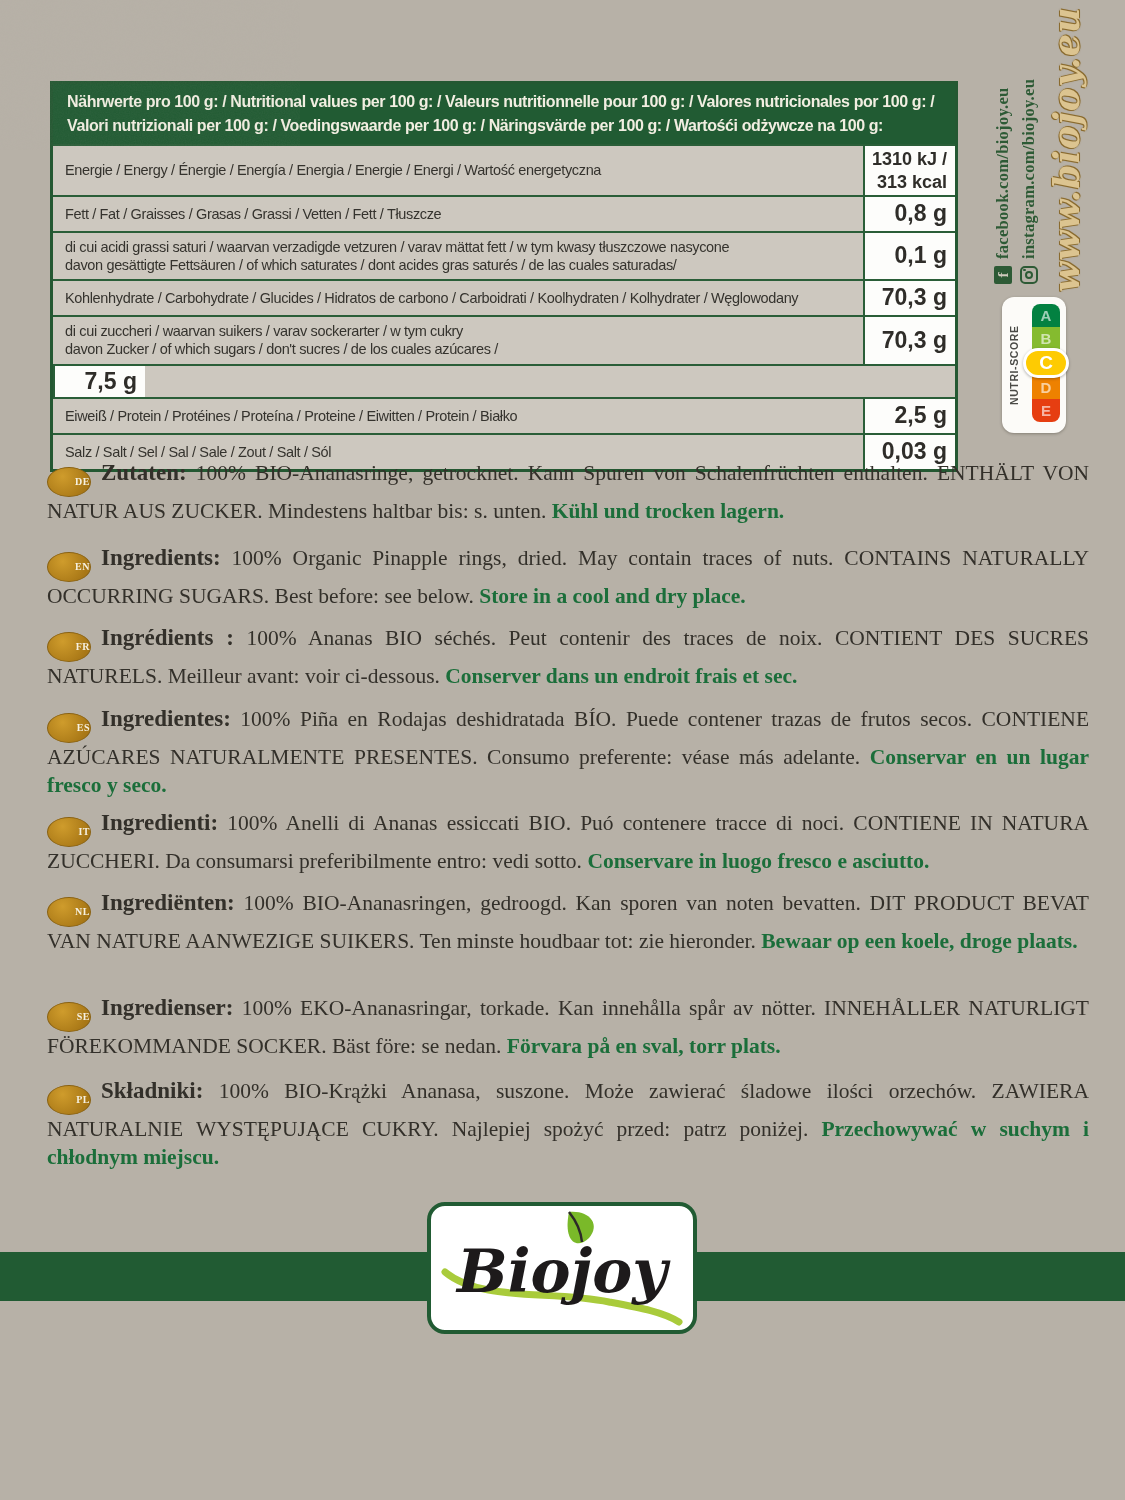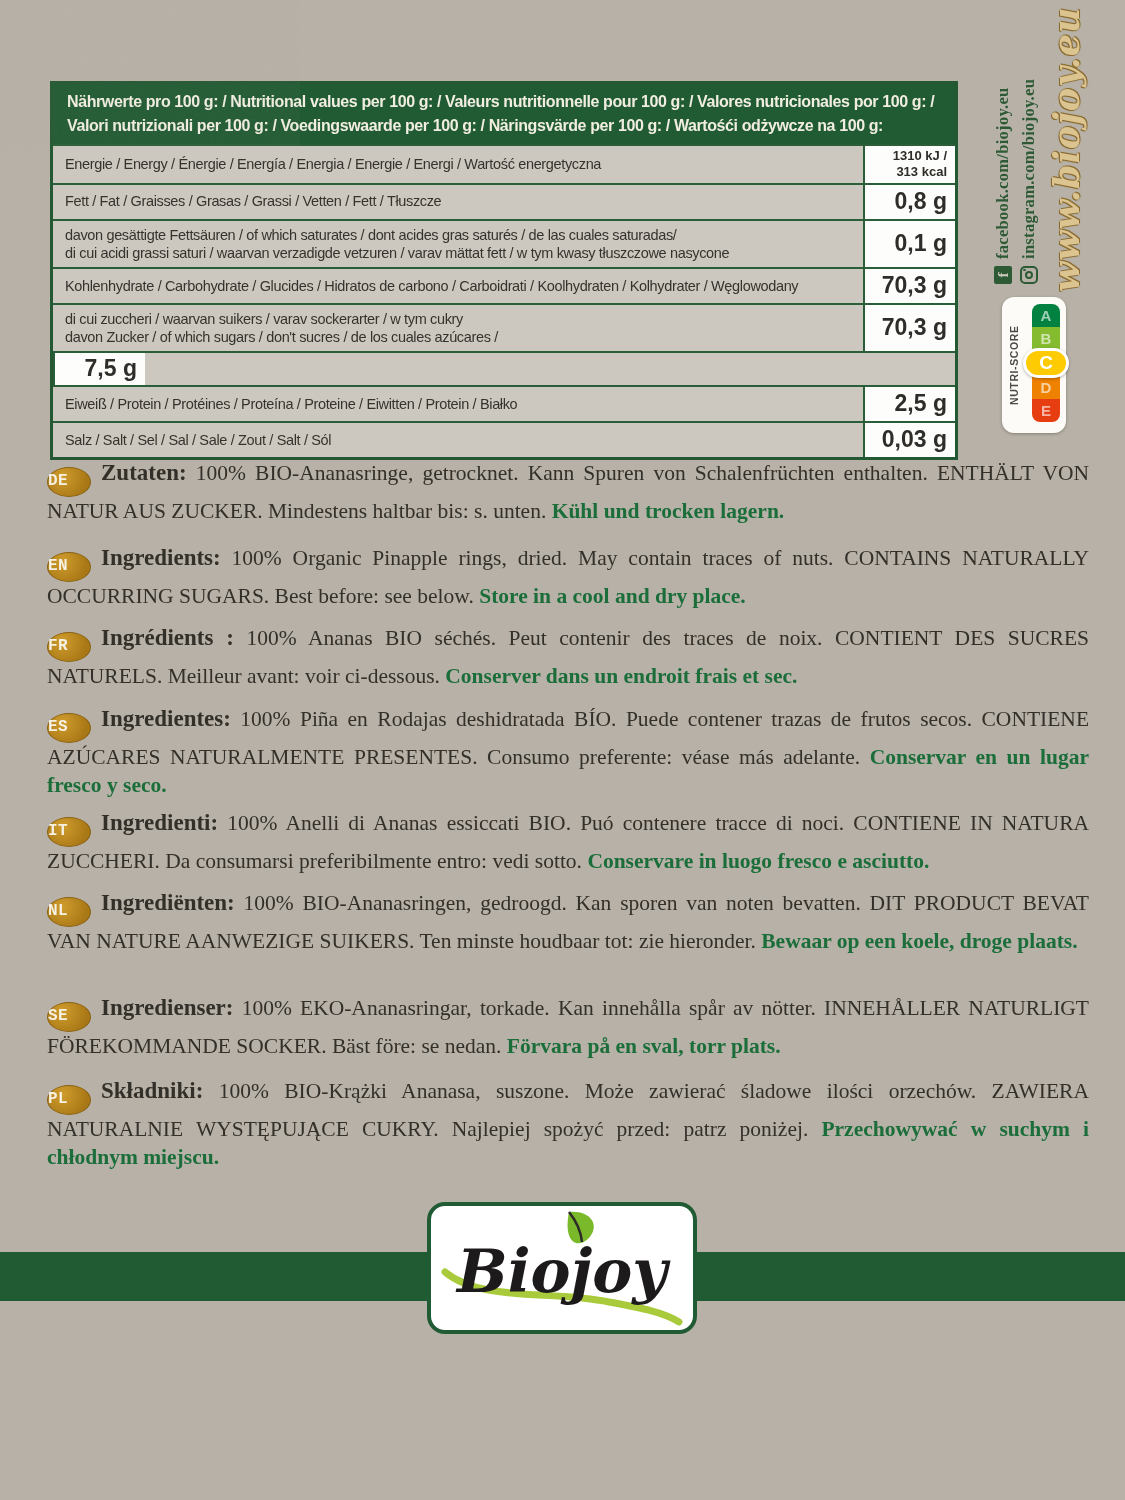--- a/index.html
+++ b/index.html
@@ -29,21 +29,21 @@
     padding:5px 12px;font-size:14.5px;letter-spacing:-0.35px;color:#35332e;
     line-height:1.25;min-height:24px;
   }
   .nrow-label div{white-space:nowrap;}
   .nrow-value{
     width:78px;background:#fdfdfb;border-left:2px solid #2a5e38;
     display:flex;align-items:center;justify-content:flex-end;
     padding:2px 8px 2px 4px;font-weight:bold;font-size:23px;color:#2f2d29;
     text-align:right;line-height:1.2;
   }
-  .nrow-value.small{font-size:13px;line-height:1.25;}
+  .nrow-value.small{font-size:18px;line-height:1.25;}
 
   
   .vline{
     position:absolute;z-index:2;transform-origin:0 0;transform:rotate(-90deg);
     white-space:nowrap;display:flex;align-items:center;gap:7px;
   }
   .vline-fb{left:993px;top:284px;}
   .vline-ig{left:1019px;top:284px;}
   .vline-web{left:1046px;top:292px;}
   .soc-text{font-family:"Liberation Serif", serif;font-weight:bold;font-size:16.5px;color:#2d5a35;letter-spacing:.3px;}
@@ -83,26 +83,26 @@
     font-family:"Liberation Sans", sans-serif;font-weight:bold;font-size:19px;color:#fff;
     box-shadow:0 1px 3px rgba(0,0,0,.3);margin:-2px 0;box-sizing:border-box;
   }
 
   
   .section{
     position:absolute;left:47px;width:1042px;z-index:2;
     font-size:21.5px;line-height:1.32;color:#33302a;text-align:justify;
   }
   .badge{
-    display:inline-flex;align-items:center;justify-content:flex-start;
+    display:inline-flex;align-items:center;justify-content:flex-end;
     width:42px;height:28px;border-radius:50%;
     background:radial-gradient(circle at 35% 30%, #cf9c2c, #a87716 75%);
     border:1px solid #8a6212;
-    color:#f6f1e2;font-weight:bold;font-size:16px;letter-spacing:.5px;
-    vertical-align:-5px;margin-right:10px;font-family:Liberation Mono, monospace;
+    color:#f6f1e2;font-weight:bold;font-size:10px;letter-spacing:.5px;
+    vertical-align:-5px;margin-right:10px;
   }
   .sec-title{font-weight:bold;font-size:23px;}
   .sec-green{font-weight:bold;color:#1b6e3a;}
 
   
   .band{position:absolute;left:0;top:1252px;width:1125px;height:49px;background:#215b33;z-index:2;}
   .logo-box{
     position:absolute;left:427px;top:1202px;width:270px;height:132px;z-index:3;
     background:#fff;border:4px solid #215b33;border-radius:18px;box-sizing:border-box;
   }
@@ -126,22 +126,22 @@
       <div class="nrow-value small">1310 kJ / 313 kcal</div>
     </div>
     <div class="nrow">
       <div class="nrow-label">
           <div>Fett / Fat / Graisses / Grasas / Grassi / Vetten / Fett / Tłuszcze</div>
         </div>
       <div class="nrow-value">0,8 g</div>
     </div>
     <div class="nrow">
       <div class="nrow-label">
+        <div>di cui acidi grassi saturi / waarvan verzadigde vetzuren / varav mättat fett / w tym kwasy tłuszczowe nasycone</div>
         <div>davon gesättigte Fettsäuren / of which saturates / dont acides gras saturés / de las cuales saturadas/</div>
-        <div>di cui acidi grassi saturi / waarvan verzadigde vetzuren / varav mättat fett / w tym kwasy tłuszczowe nasycone</div>
       </div>
       <div class="nrow-value">0,1 g</div>
     </div>
     <div class="nrow">
       <div class="nrow-label">
           <div>Kohlenhydrate / Carbohydrate / Glucides / Hidratos de carbono / Carboidrati / Koolhydraten / Kolhydrater / Węglowodany</div>
         </div>
       <div class="nrow-value">70,3 g</div>
     </div>
     <div class="nrow">

